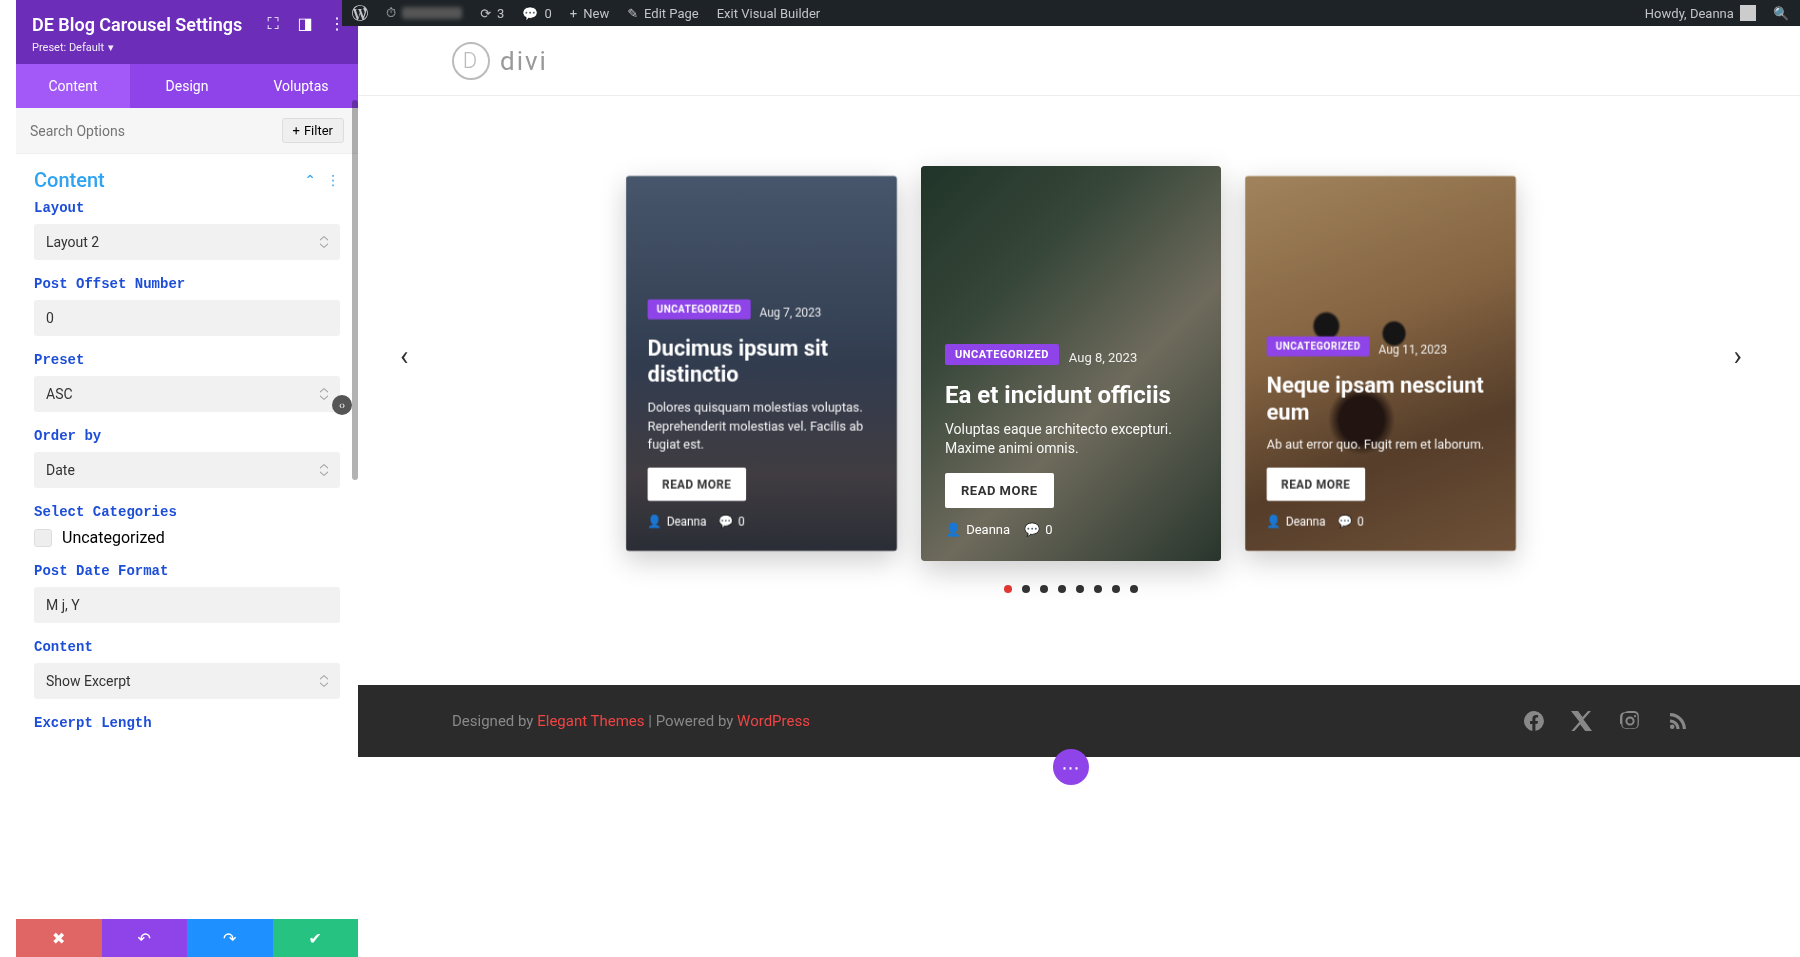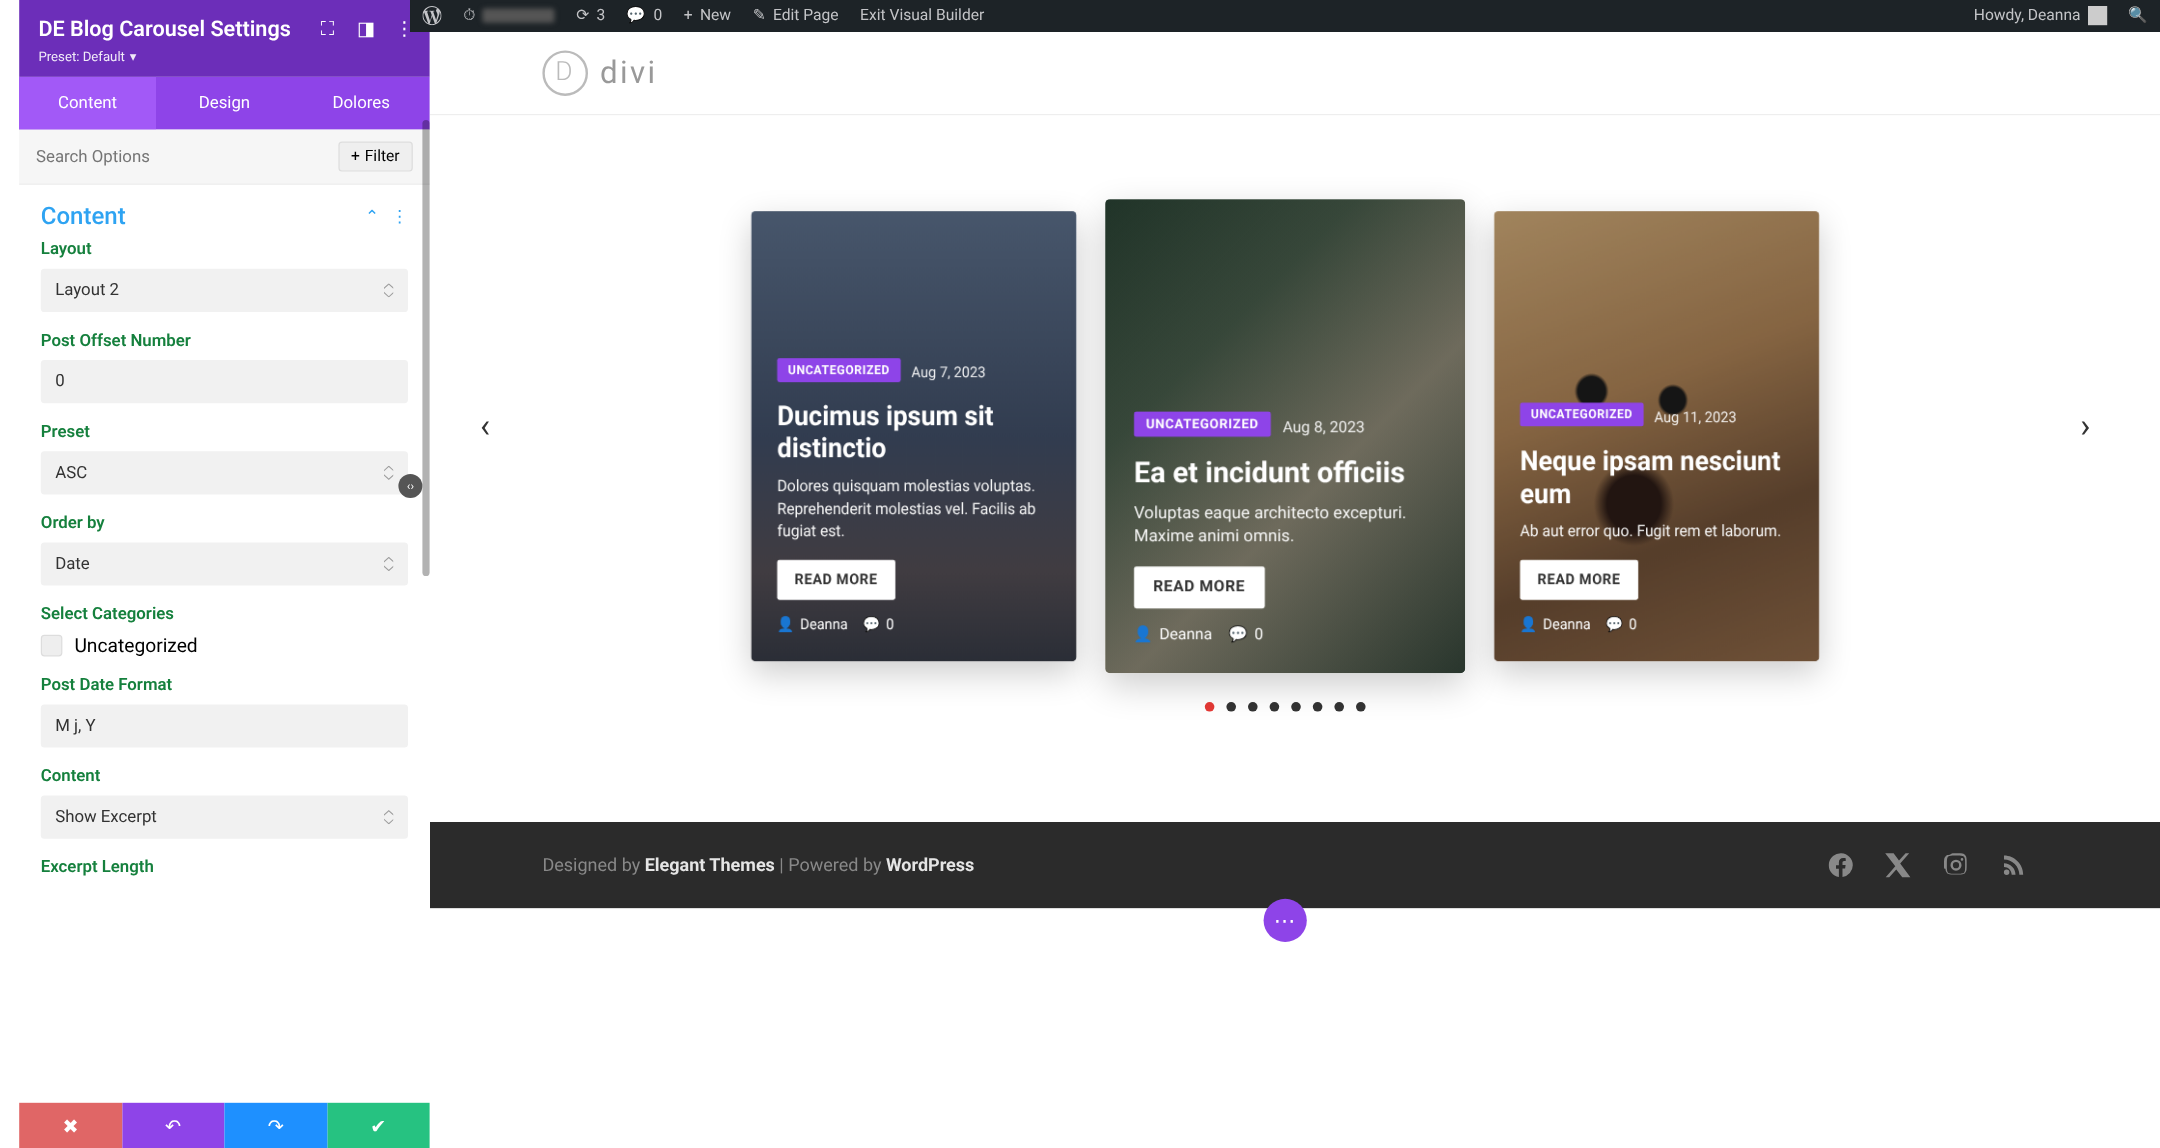--- a/index.html
+++ b/index.html
@@ -29,21 +29,21 @@
 .search-row { display: flex; align-items: center; padding: 10px 14px; border-bottom: 1px solid #eee; background: #f6f6f6; }
 .search-row input { flex: 1; border: none; background: transparent; font-size: 14px; color: #404040; outline: none; }
 .filter-btn { display: flex; align-items: center; gap: 4px; background: #efefef; border: 1px solid #ddd; border-radius: 3px; padding: 4px 10px; font-size: 13px; cursor: pointer; }
 
 .section-header { display: flex; align-items: center; padding: 14px 18px 8px; }
 .section-header .title { color: #2ea3f2; font-size: 20px; font-weight: 500; flex: 1; }
 .section-header .ic { color: #2ea3f2; margin-left: 10px; cursor: pointer; font-size: 14px; }
 
 .fields { padding: 0 18px 20px; overflow-y: auto; flex: 1; }
 .field { margin-bottom: 16px; }
-.field-label { font-size: 14px; font-weight: 600; color: #15803d; margin-bottom: 8px; }
+.field-label { font-size: 14px; font-weight: 600; color: #1d4ed8; margin-bottom: 8px; font-family: Liberation Mono, monospace; }
 .field-select { position: relative; }
 .field-select select, .field-input { width: 100%; padding: 10px 12px; background: #f1f1f1; border: none; border-radius: 3px; font-size: 14px; color: #333; appearance: none; }
 .field-select::after { content: ""; position: absolute; right: 12px; top: 50%; width: 8px; height: 12px; transform: translateY(-50%); background: linear-gradient(#666,#666); clip-path: polygon(0 30%, 50% 0, 100% 30%, 100% 40%, 50% 10%, 0 40%, 0 60%, 50% 90%, 100% 60%, 100% 70%, 50% 100%, 0 70%); opacity: 0.6; }
 .checkbox-row { display: flex; align-items: center; gap: 10px; }
 .checkbox-box { width: 18px; height: 18px; background: #eee; border: 1px solid #ddd; border-radius: 3px; }
 
 
 .scroll-hint { position: absolute; right: 0; top: 100px; width: 6px; height: 380px; background: rgba(0,0,0,0.3); border-radius: 3px; }
 
 
@@ -85,21 +85,21 @@
 .nav-arrow { position: absolute; top: 50%; transform: translateY(-50%); font-size: 28px; color: #333; cursor: pointer; padding: 8px; }
 .nav-arrow.prev { left: 50px; }
 .nav-arrow.next { right: 50px; }
 
 .dots { display: flex; justify-content: center; gap: 10px; margin-top: 24px; }
 .dot { width: 8px; height: 8px; border-radius: 50%; background: #333; cursor: pointer; }
 .dot.active { background: #e53935; }
 
 
 .page-footer { position: absolute; bottom: 200px; left: 0; right: 0; background: #2b2b2b; color: #888; padding: 24px 110px; display: flex; align-items: center; font-size: 15px; }
-.page-footer .txt strong { color: #e5e5e5; font-weight: 700; }
+.page-footer .txt strong { color: #ef4444; font-weight: 400; }
 .social { margin-left: auto; display: flex; gap: 24px; }
 .social .sicon { width: 24px; height: 24px; cursor: pointer; }
 .social svg { fill: #888; }
 
 
 .fab { position: absolute; bottom: 172px; left: 50%; transform: translateX(-50%); width: 36px; height: 36px; background: #8e44e8; border-radius: 50%; display: flex; align-items: center; justify-content: center; color: #fff; cursor: pointer; font-size: 18px; letter-spacing: 1px; z-index: 700; }
 
 .content-below { position: absolute; bottom: 0; left: 0; right: 0; height: 200px; background: #fff; }
 </style>
 </head>
@@ -152,21 +152,21 @@
       </div>
     <div class="header-icons">
       <span class="hicon">⛶</span>
       <span class="hicon">◨</span>
       <span class="hicon">⋮</span>
     </div>
   </div>
   <div class="tabs">
     <div class="tab active">Content</div>
     <div class="tab">Design</div>
-    <div class="tab">Dolores</div>
+    <div class="tab">Voluptas</div>
   </div>
   <div class="search-row">
     <input placeholder="Search Options" style="">
     <div class="filter-btn">
         <span>+</span>
         <span>Filter</span>
       </div>
   </div>
   <div class="section-header">
     <span class="title">Content</span>

